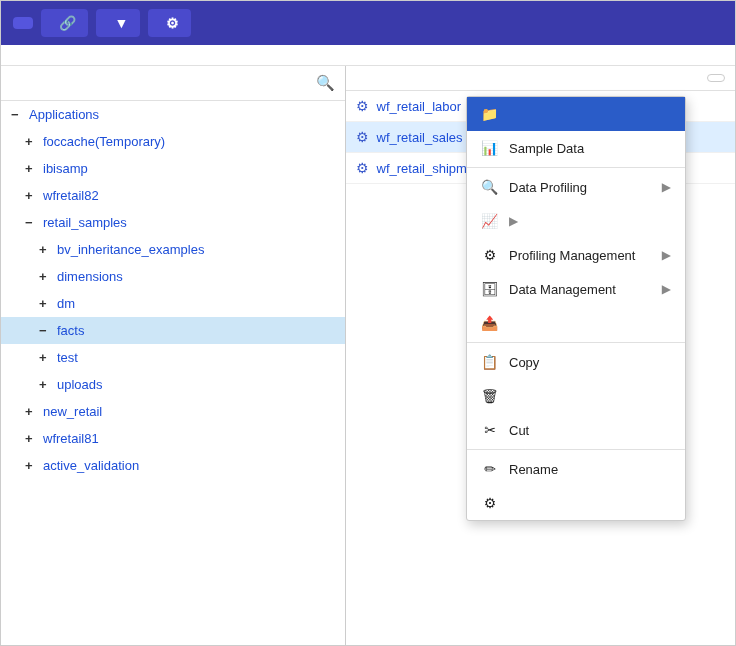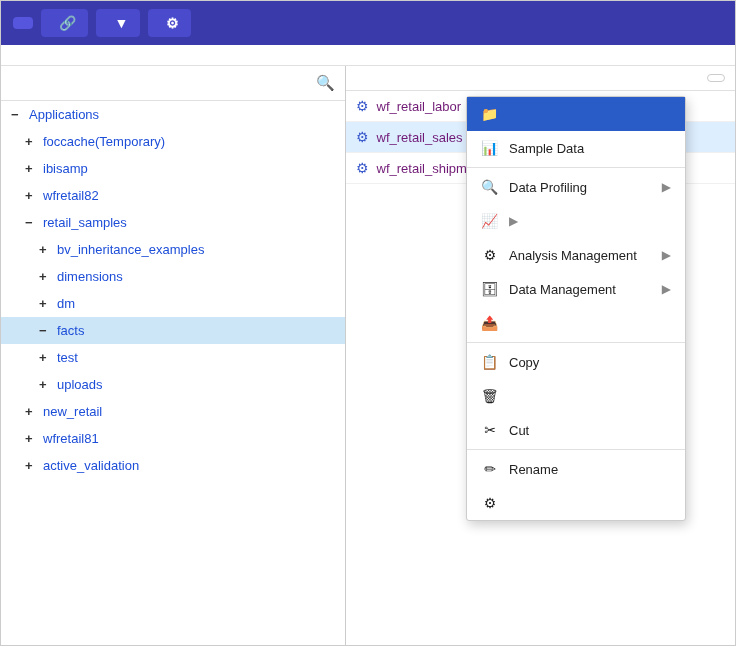--- a/index.html
+++ b/index.html
@@ -168,21 +168,21 @@
       align-items: center;
       gap: 8px;
       border-bottom: 1px solid #f0f0f0;
       cursor: pointer;
     }
     .file-item.selected { background: #ddeeff; }
     .file-icon {
       color: #3a5acc;
       font-size: 14px;
     }
-    .file-name { color: #701a75; }
+    .file-name { color: #1d4ed8; }
     
     .context-menu {
       position: absolute;
       top: 30px;
       left: 120px;
       width: 220px;
       background: #fff;
       border: 1px solid #ccc;
       box-shadow: 2px 4px 12px rgba(0,0,0,0.2);
       z-index: 100;
@@ -350,21 +350,21 @@
             <span class="ctx-icon">🔍</span>
             <span class="ctx-label">Data Profiling</span>
             <span class="ctx-arrow">▶</span>
           </div>
           <div class="ctx-item">
             <span class="ctx-icon">📈</span>
             <span class="ctx-arrow">▶</span>
           </div>
           <div class="ctx-item">
             <span class="ctx-icon">⚙</span>
-            <span class="ctx-label">Analysis Management</span>
+            <span class="ctx-label">Profiling Management</span>
             <span class="ctx-arrow">▶</span>
           </div>
           <div class="ctx-item">
             <span class="ctx-icon">🗄</span>
             <span class="ctx-label">Data Management</span>
             <span class="ctx-arrow">▶</span>
           </div>
           <div class="ctx-item">
             <span class="ctx-icon">📤</span>
           </div>

